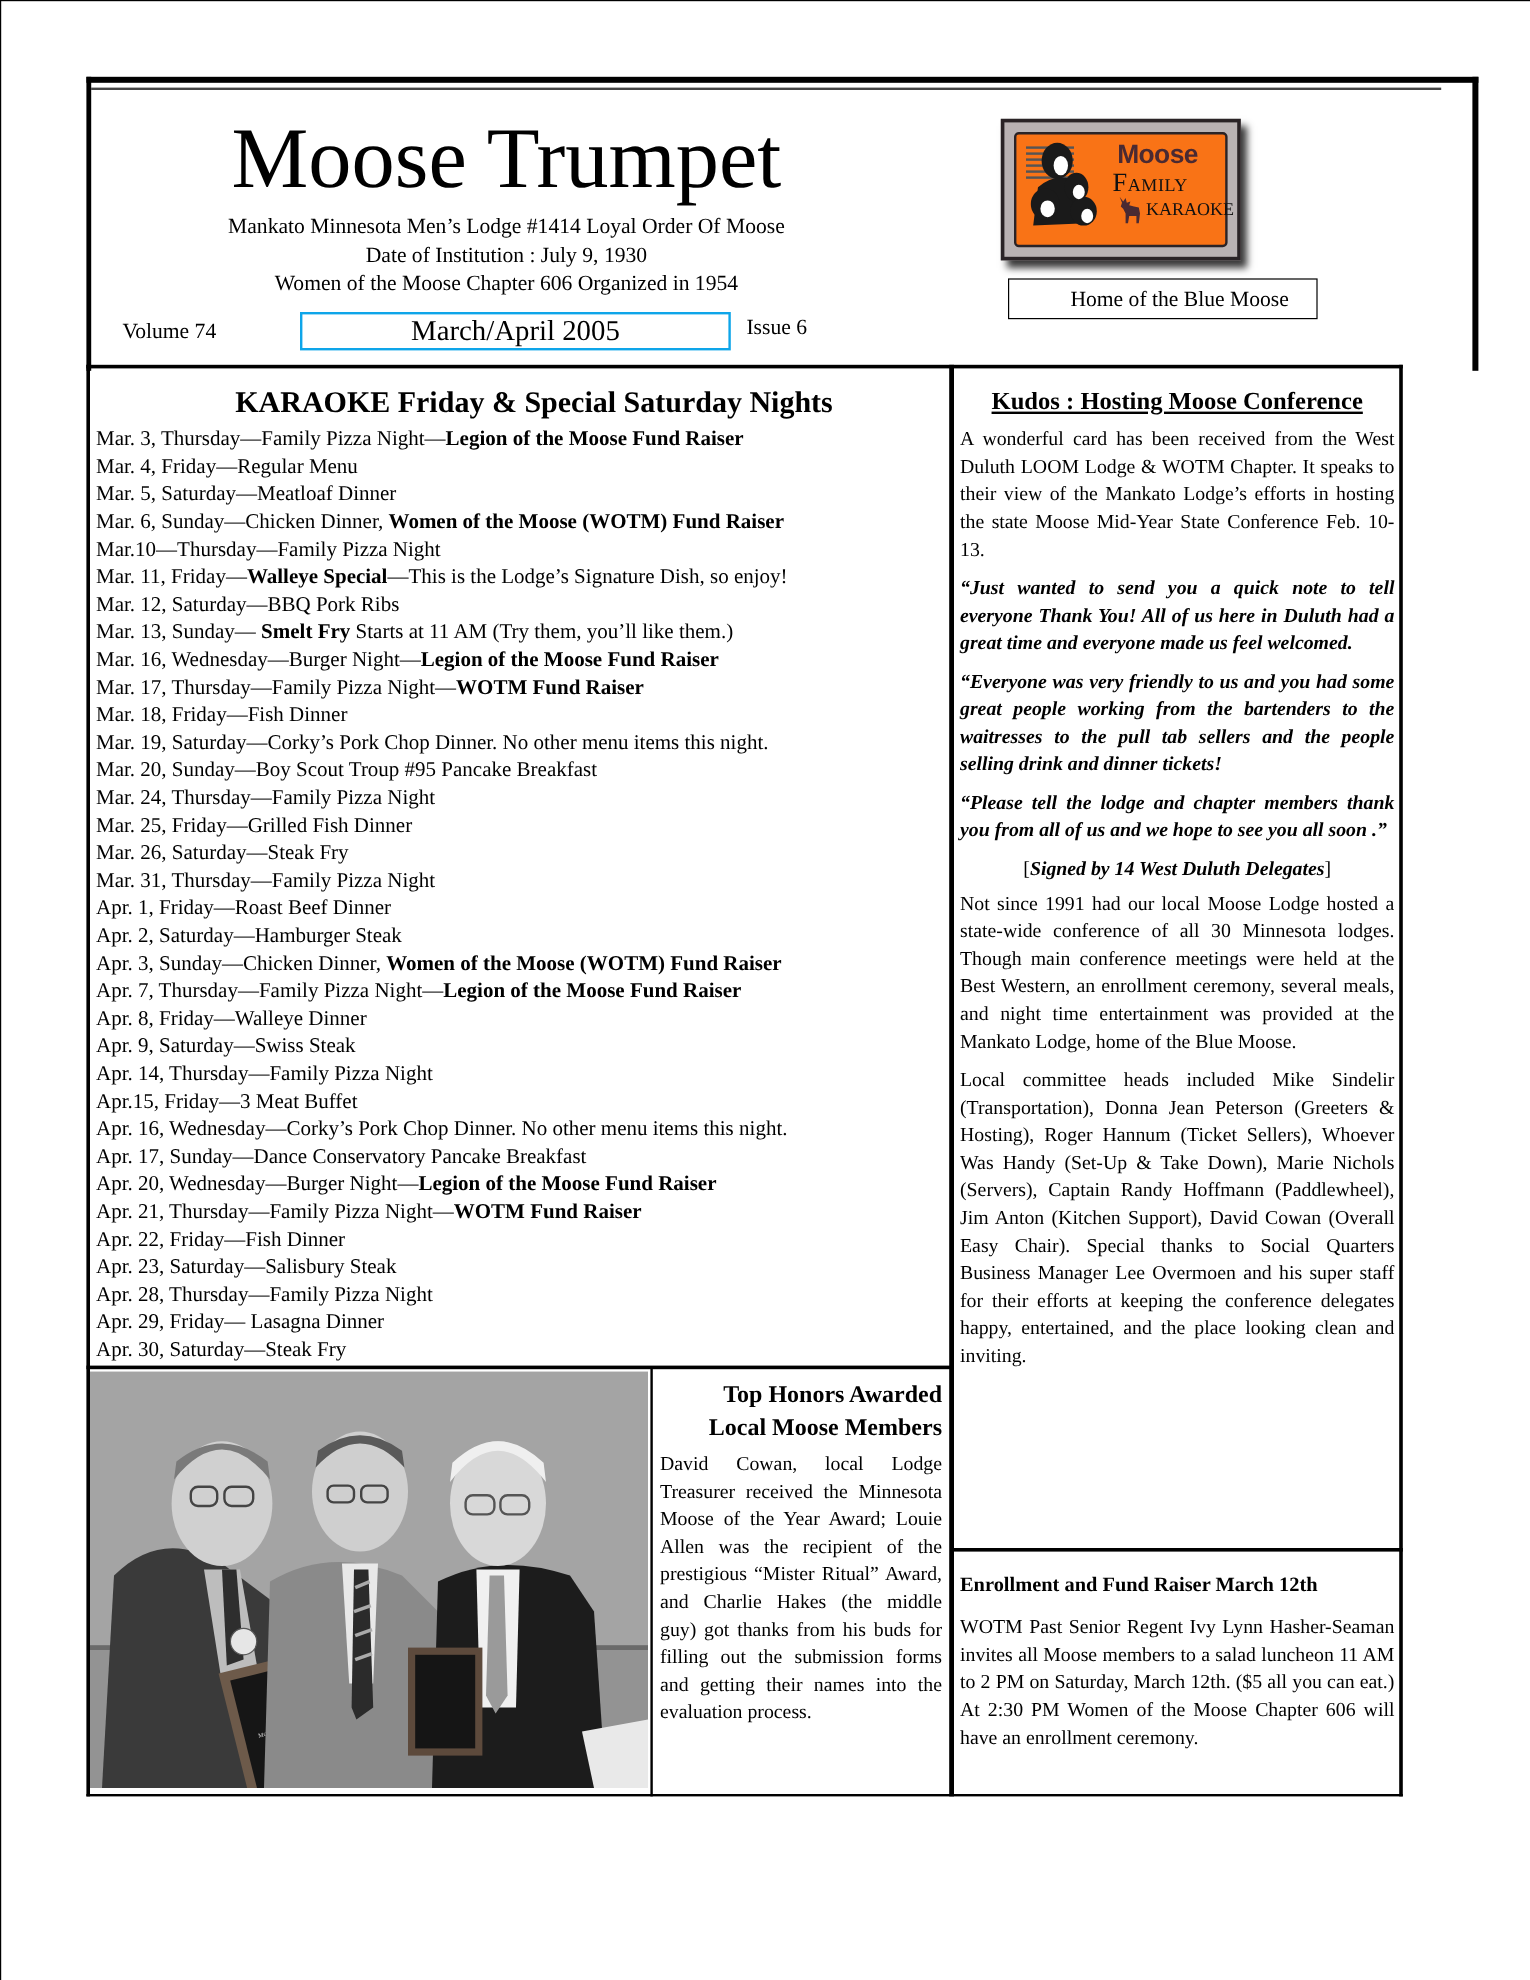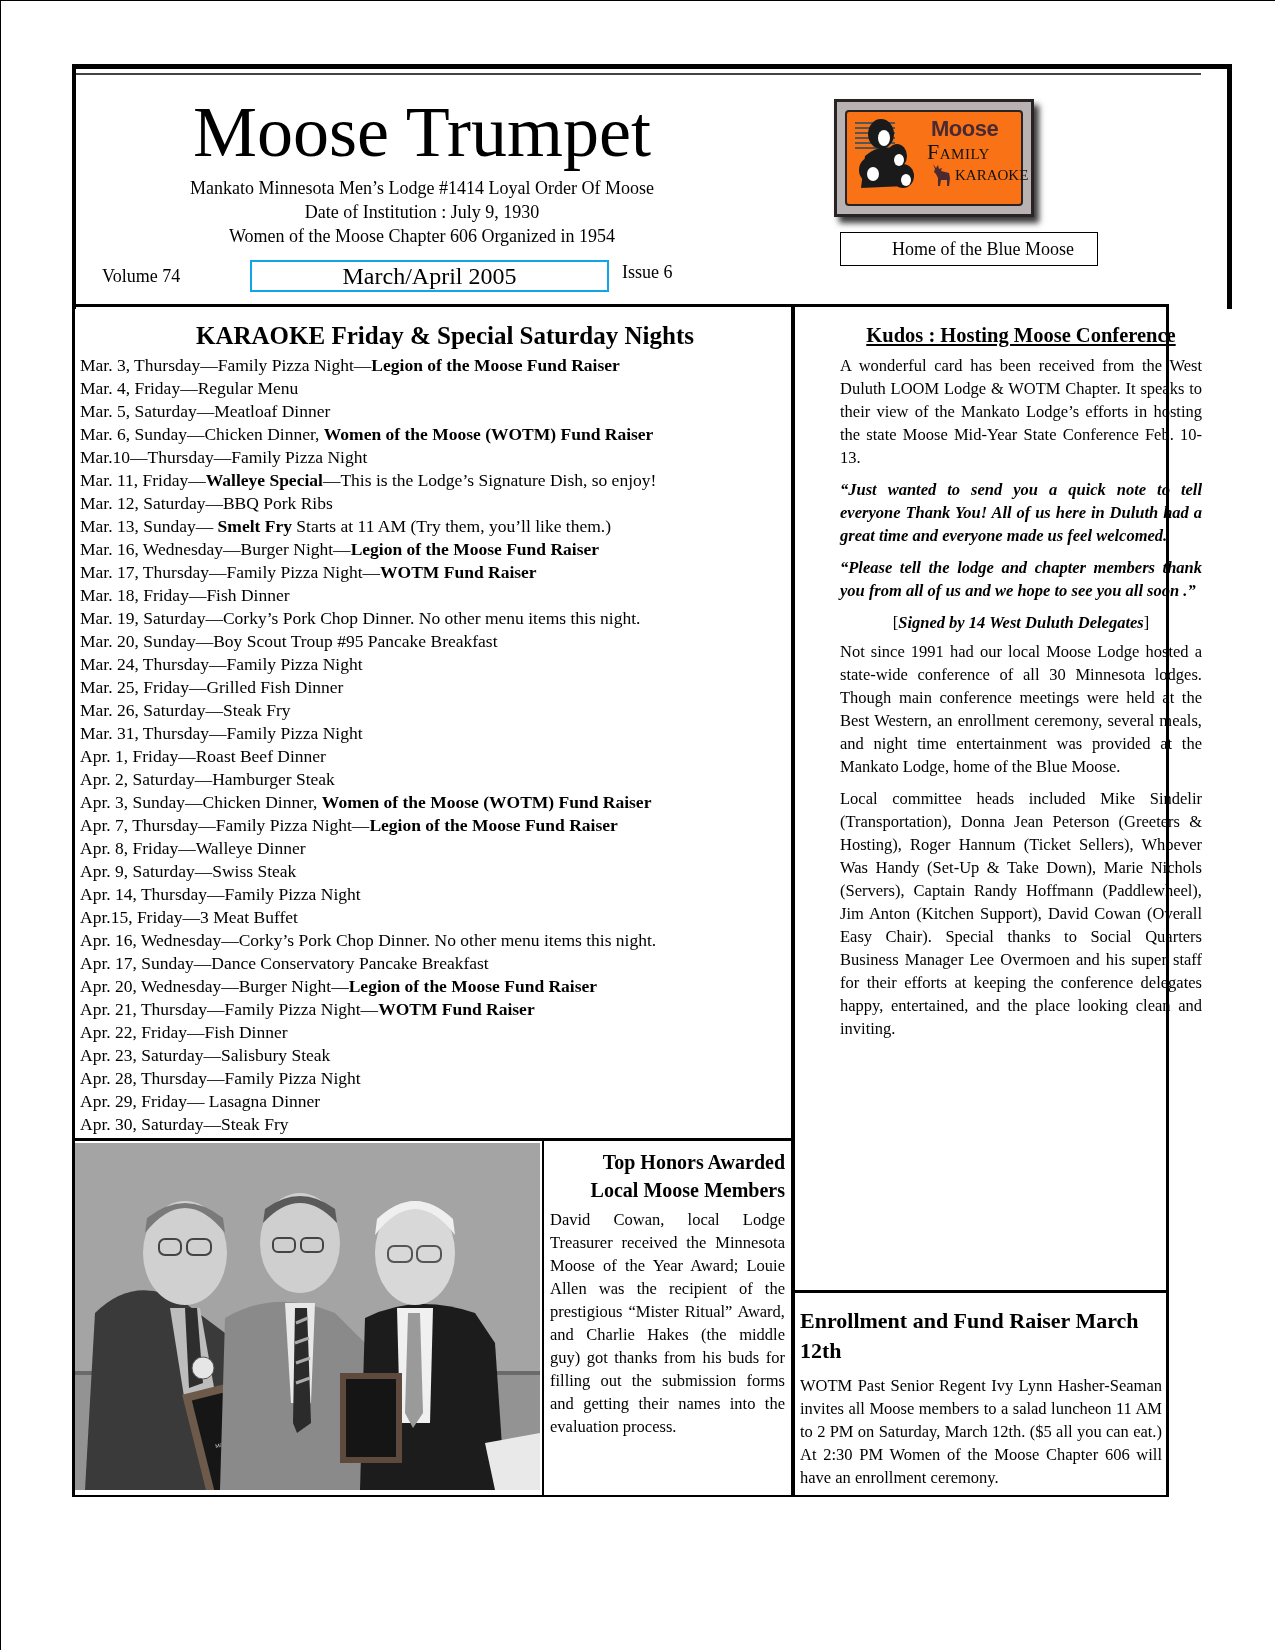--- a/index.html
+++ b/index.html
@@ -49,28 +49,28 @@
   
   .photo { position: absolute; left: 75px; top: 1143px; width: 465px; height: 347px; overflow: hidden;
            background: linear-gradient(180deg, #a9a9a9 0%, #9c9c9c 55%, #8e8e8e 100%); }
 
   
   .honors { position: absolute; left: 550px; top: 1148px; width: 235px; }
   .honors-title { text-align: right; font-weight: bold; font-size: 20px; line-height: 28px; }
   .honors-body { font-size: 16.5px; line-height: 23px; text-align: justify; margin-top: 4px; }
 
   
-  .kudos { position: absolute; left: 840px; top: 320px; width: 362px; }
+  .kudos { position: absolute; left: 800px; top: 320px; width: 362px; }
   .kudos-title { font-weight: bold; font-size: 20.5px; line-height: 30px; text-decoration: underline; text-align: center; white-space: nowrap; }
   .kp { font-size: 16.5px; line-height: 23px; text-align: justify; margin: 4px 0 9px 0; }
   .kp.italic { font-style: italic; font-weight: bold; font-family: "Liberation Serif", serif; }
   .kp.sig { text-align: center; margin: 4px 0 6px 0; }
 
   .enroll { position: absolute; left: 800px; top: 1306px; width: 362px; }
-  .enroll-title { font-weight: bold; font-size: 22px; line-height: 30px; }
+  .enroll-title { font-weight: bold; font-size: 17px; line-height: 30px; }
   .enroll-body { font-size: 16.5px; line-height: 23px; text-align: justify; margin-top: 8px; }
 </style>
 </head>
 <body>
 
 <div class="page-edge"></div>
 
 <div class="header">
   <div class="top-thick"></div>
   <div class="top-thin"></div>
@@ -222,20 +222,21 @@
     <div>Top Honors Awarded</div>
     <div>Local Moose Members</div>
   </div>
   <div class="honors-body">David Cowan, local Lodge Treasurer received the Minnesota Moose of the Year Award;  Louie Allen was the recipient of  the prestigious “Mister Ritual” Award, and Charlie Hakes (the middle guy) got  thanks from his buds for filling out the submission forms and getting their names into the evaluation process.</div>
 </div>
 
 <div class="kudos">
   <div class="kudos-title">Kudos : Hosting Moose Conference</div>
   <div class="kp">A wonderful card has been received from the West Duluth LOOM Lodge &amp; WOTM Chapter.  It speaks to their view of the Mankato Lodge’s efforts in hosting the state Moose Mid-Year State Conference Feb. 10-13.</div>
   <div class="kp italic">“Just wanted to send you a quick note to tell everyone Thank You!  All of us here in Duluth had a great time and everyone made us feel welcomed.</div>
+  <div class="kp italic">“Everyone was very friendly to us and you had some great people working from the bartenders to the waitresses to the pull tab sellers and the people selling drink and dinner tickets!</div>
   <div class="kp italic">“Please tell the lodge and chapter members thank you from all of us and we hope to see you all soon .”</div>
   <div class="kp sig">
     <span id="sig">[<i style="font-weight: bold;">Signed by 14 West Duluth Delegates</i>]</span>
   </div>
   <div class="kp">Not since 1991 had our local Moose Lodge hosted a state-wide conference of all 30 Minnesota lodges.   Though main conference meetings were held at the Best Western, an enrollment ceremony, several meals, and night time entertainment was provided at the Mankato Lodge, home of the Blue Moose.</div>
   <div class="kp">Local committee heads included Mike Sindelir (Transportation), Donna Jean Peterson (Greeters &amp; Hosting), Roger Hannum (Ticket Sellers), Whoever Was Handy (Set-Up &amp; Take Down), Marie Nichols (Servers), Captain Randy Hoffmann (Paddlewheel), Jim Anton (Kitchen Support), David Cowan (Overall Easy Chair).  Special thanks to Social Quarters Business Manager Lee Overmoen and his super staff for their efforts at keeping the conference delegates happy, entertained, and the place looking clean and inviting.</div>
 </div>
 
 <div class="enroll">
   <div class="enroll-title">Enrollment and Fund Raiser March 12th</div>

